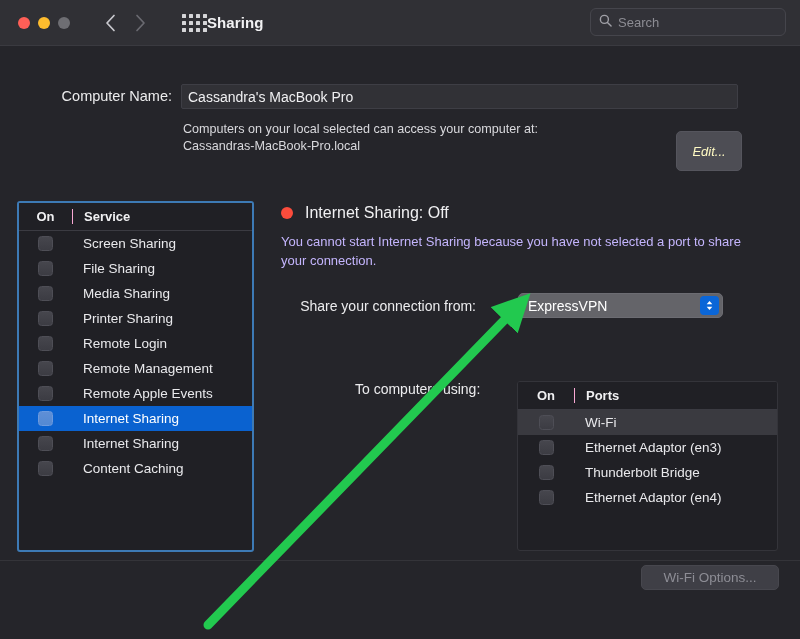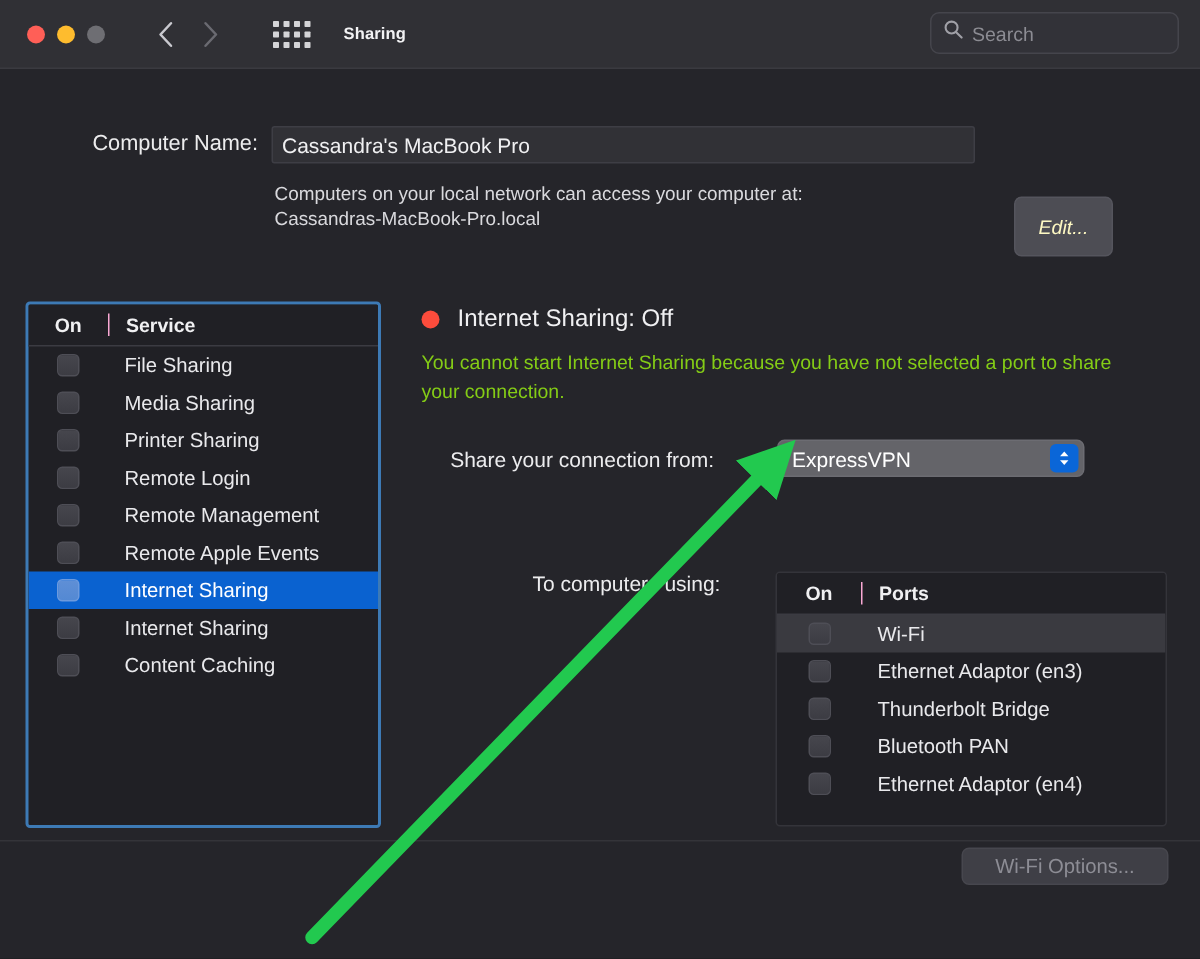--- a/index.html
+++ b/index.html
@@ -74,32 +74,31 @@
   }
   #grid-icon i {
     width: 4px;
     height: 4px;
     background: #d5d5d8;
     display: block;
     border-radius: 0.5px;
   }
 
   #window-title {
-    margin-left: 22px;
-    font-size: 11px;
+    font-size: 15px;
     font-weight: bold;
     color: #f2f2f4;
     letter-spacing: 0.1px;
   }
 
   #search-field {
     position: absolute;
     right: 14px;
     top: 8px;
-    width: 166px;
+    width: 196px;
     height: 28px;
     border-radius: 6px;
     background: #323238;
     border: 1px solid #45454c;
     display: flex;
     align-items: center;
     padding: 0 8px;
     box-sizing: border-box;
   }
   #search-field svg { flex: 0 0 auto; }
@@ -133,21 +132,21 @@
   #computer-name-label {
     width: 172px;
     text-align: right;
     font-size: 14.5px;
     color: #ececed;
     padding-top: 4px;
     flex: 0 0 auto;
   }
   #computer-name-input {
     margin-left: 9px;
-    width: 469px;
+    width: 557px;
     height: 25px;
     background: #313136;
     border: 1px solid #3e3e45;
     border-radius: 2px;
     color: #f0f0f2;
     font-family: "Liberation Sans", sans-serif;
     font-size: 14px;
     padding: 0 6px;
     box-sizing: border-box;
     outline: none;
@@ -273,21 +272,21 @@
     font-size: 16px;
     color: #f0f0f2;
   }
   #status-desc {
     position: absolute;
     left: 281px;
     top: 186px;
     width: 470px;
     font-size: 13px;
     line-height: 19px;
-    color: #84cc16;
+    color: #c4b5fd;
   }
 
   #share-from-row {
     position: absolute;
     left: 281px;
     top: 247px;
     width: 442px;
     display: flex;
     align-items: center;
     gap: 32px;
@@ -439,32 +438,38 @@
   </div>
 
   <div id="content">
 
     <div id="computer-name-row">
       <div id="computer-name-label">Computer Name:</div>
       <input id="computer-name-input" type="text" value="Cassandra's MacBook Pro" style="">
     </div>
 
     <div id="computer-name-sub">
-      <div>Computers on your local network can access your computer at:</div>
+      <div>Computers on your local selected can access your computer at:</div>
       <div>Cassandras-MacBook-Pro.local</div>
     </div>
 
     <button id="edit-button">Edit...</button>
 
     <div id="services-panel">
       <div class="list-header">
         <div class="col-on">On</div>
         <div class="col-name">Service</div>
       </div>
       <div id="services-rows">
+          <div class="list-row">
+            <div class="cell-on">
+              <span class="cbox"></span>
+            </div>
+            <div class="cell-name">Screen Sharing</div>
+          </div>
           <div class="list-row">
             <div class="cell-on">
               <span class="cbox"></span>
             </div>
             <div class="cell-name">File Sharing</div>
           </div>
           <div class="list-row">
             <div class="cell-on">
               <span class="cbox"></span>
             </div>
@@ -557,26 +562,20 @@
           <div class="list-row">
             <div class="cell-on">
               <span class="cbox"></span>
             </div>
             <div class="cell-name">Thunderbolt Bridge</div>
           </div>
           <div class="list-row">
             <div class="cell-on">
               <span class="cbox"></span>
             </div>
-            <div class="cell-name">Bluetooth PAN</div>
-          </div>
-          <div class="list-row">
-            <div class="cell-on">
-              <span class="cbox"></span>
-            </div>
             <div class="cell-name">Ethernet Adaptor (en4)</div>
           </div>
         </div>
     </div>
 
     <button id="wifi-options-button">Wi-Fi Options...</button>
 
     <div id="bottom-divider"></div>
 
   </div>

